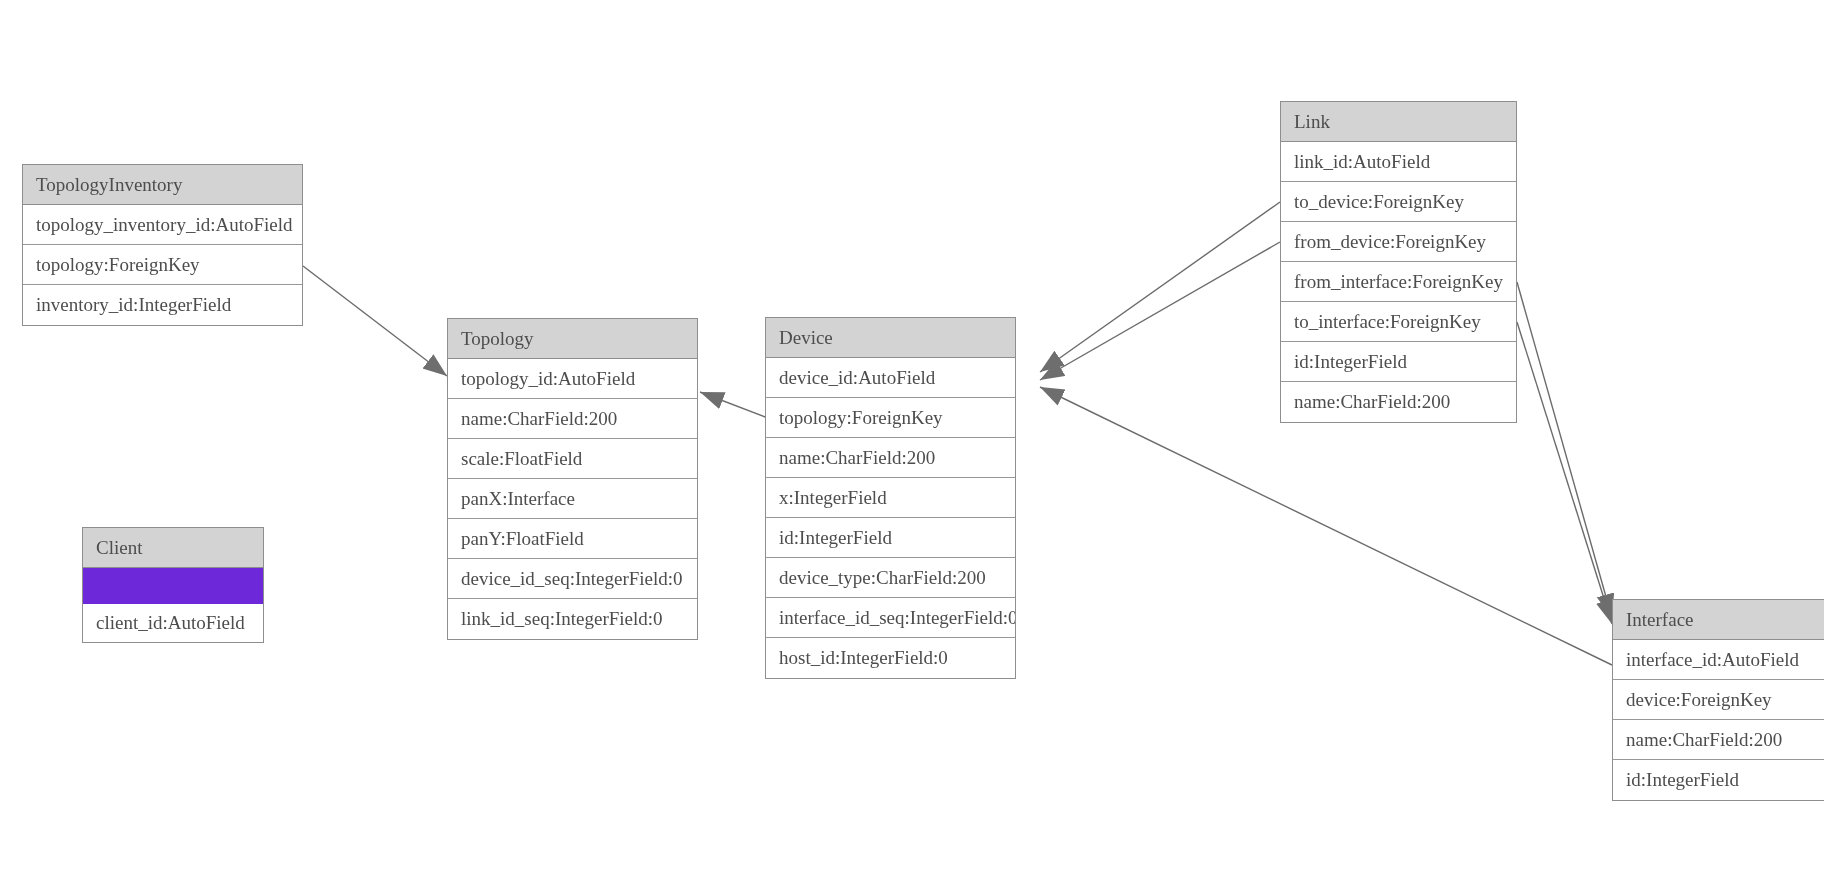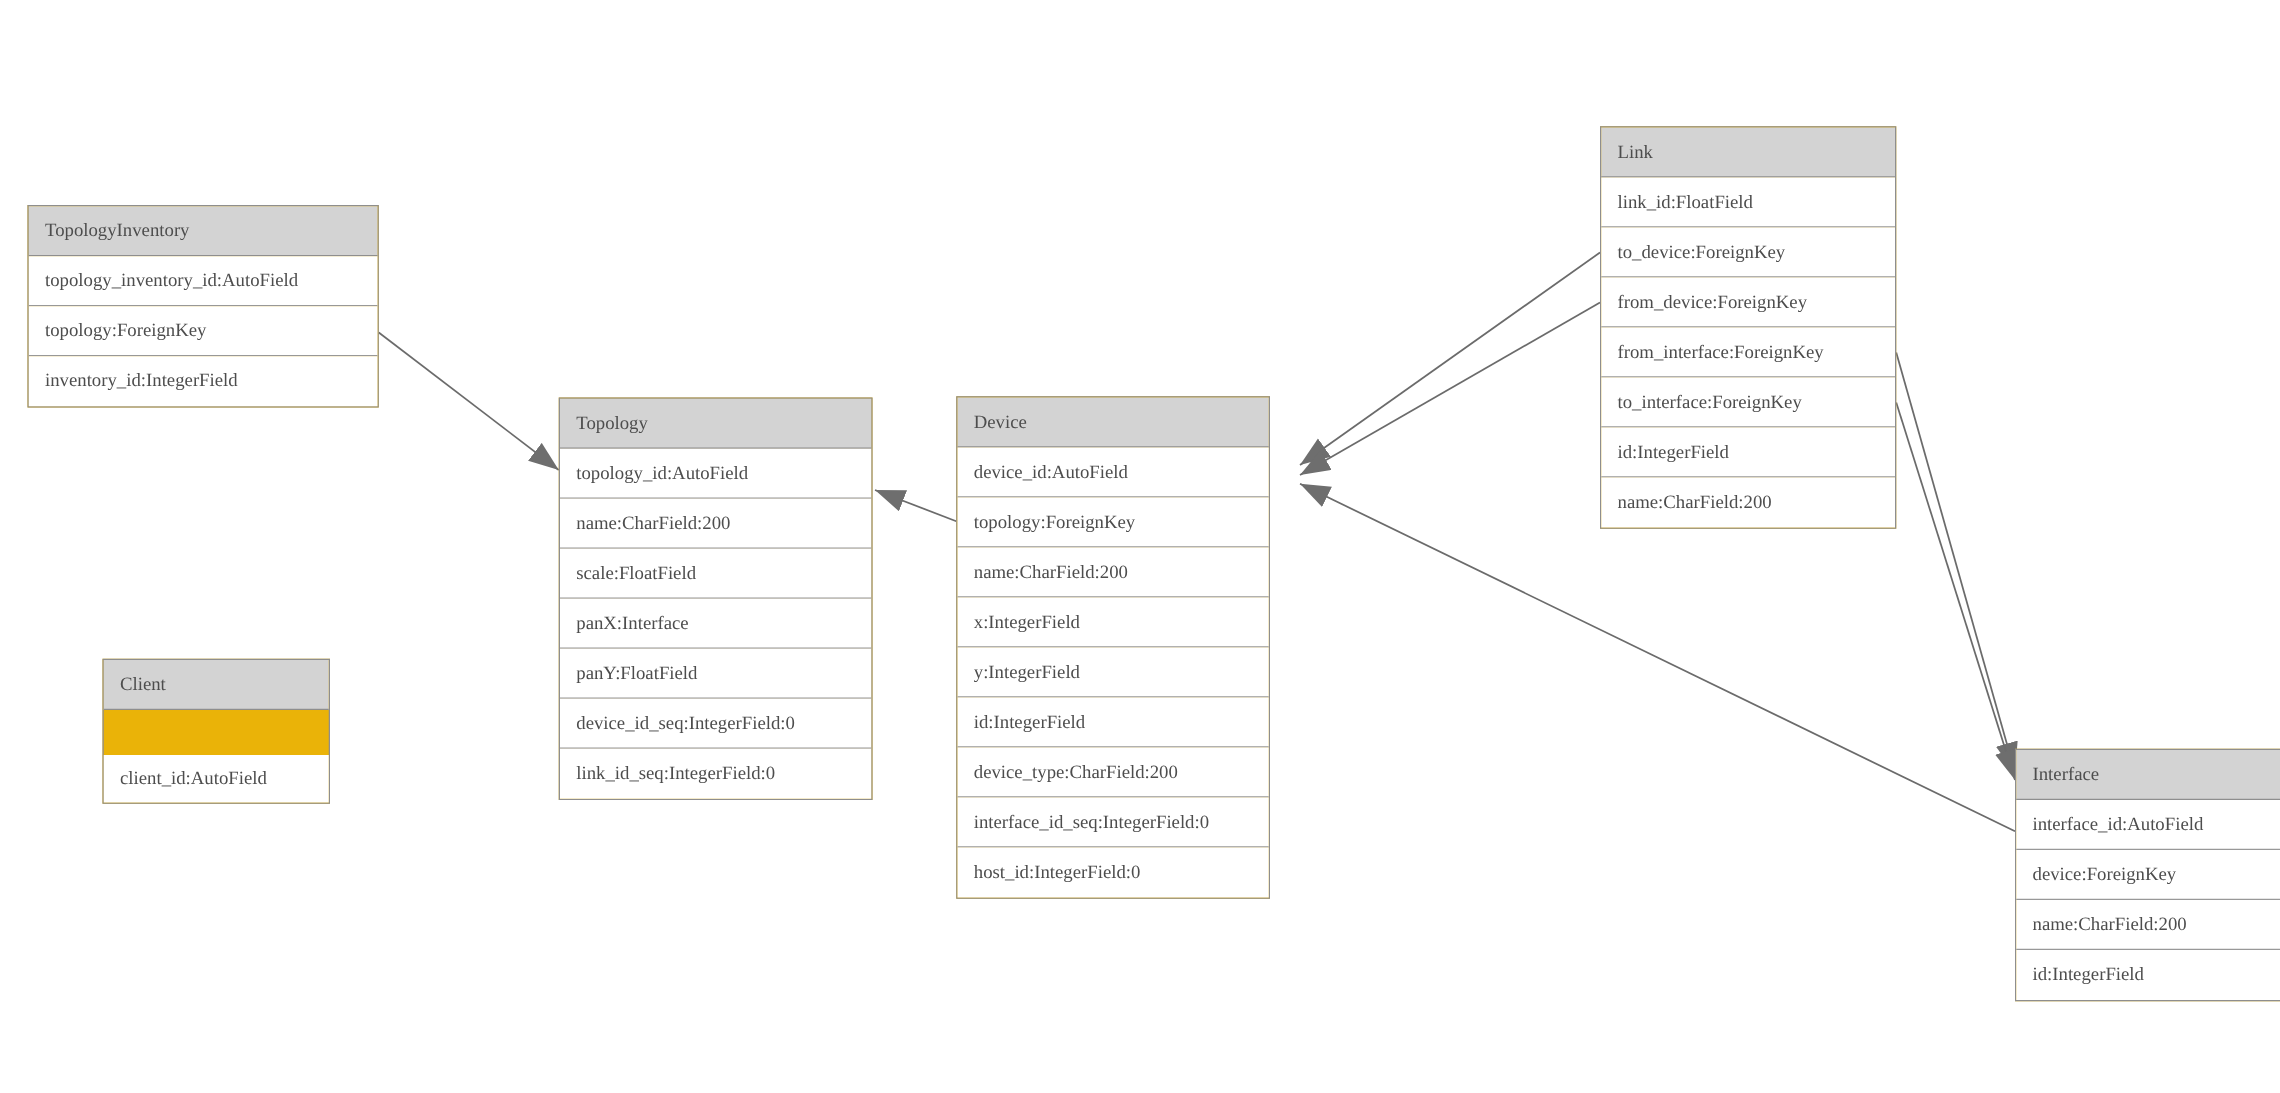--- a/index.html
+++ b/index.html
@@ -18,24 +18,24 @@
   }
   #connectors {
     position: absolute;
     left: 0;
     top: 0;
     width: 1824px;
     height: 874px;
   }
   .entity {
     position: absolute;
-    background: #eab308;
+    background: #6d28d9;
     border: 1.5px solid #8e8e8e;
     box-sizing: border-box;
-    font-size: 15px;
+    font-size: 19px;
   }
   .entity-header {
     background: #d3d3d3;
     border-bottom: 1px solid #8e8e8e;
     height: 40px;
     line-height: 40px;
     padding-left: 13px;
     box-sizing: border-box;
     white-space: nowrap;
     overflow: hidden;
@@ -104,30 +104,29 @@
     <div class="entity-header">Client</div>
     <div class="entity-row">client_id:AutoField</div>
   </div>
 
   <div class="entity" id="entity-device">
     <div class="entity-header">Device</div>
     <div class="entity-row">device_id:AutoField</div>
     <div class="entity-row">topology:ForeignKey</div>
     <div class="entity-row">name:CharField:200</div>
     <div class="entity-row">x:IntegerField</div>
-    <div class="entity-row">y:IntegerField</div>
     <div class="entity-row">id:IntegerField</div>
     <div class="entity-row">device_type:CharField:200</div>
     <div class="entity-row">interface_id_seq:IntegerField:0</div>
     <div class="entity-row">host_id:IntegerField:0</div>
   </div>
 
   <div class="entity" id="entity-link">
     <div class="entity-header">Link</div>
-    <div class="entity-row">link_id:FloatField</div>
+    <div class="entity-row">link_id:AutoField</div>
     <div class="entity-row">to_device:ForeignKey</div>
     <div class="entity-row">from_device:ForeignKey</div>
     <div class="entity-row">from_interface:ForeignKey</div>
     <div class="entity-row">to_interface:ForeignKey</div>
     <div class="entity-row">id:IntegerField</div>
     <div class="entity-row">name:CharField:200</div>
   </div>
 
   <div class="entity" id="entity-interface">
     <div class="entity-header">Interface</div>

